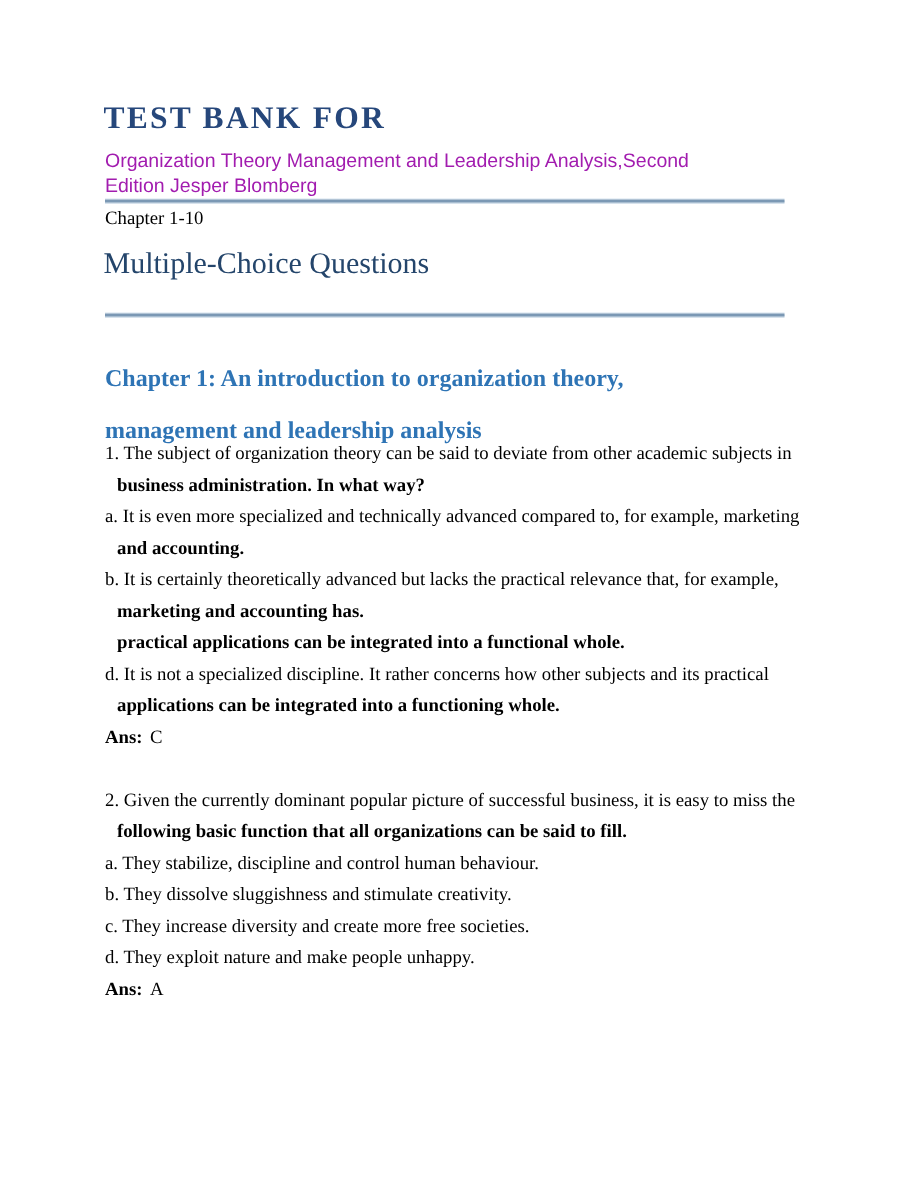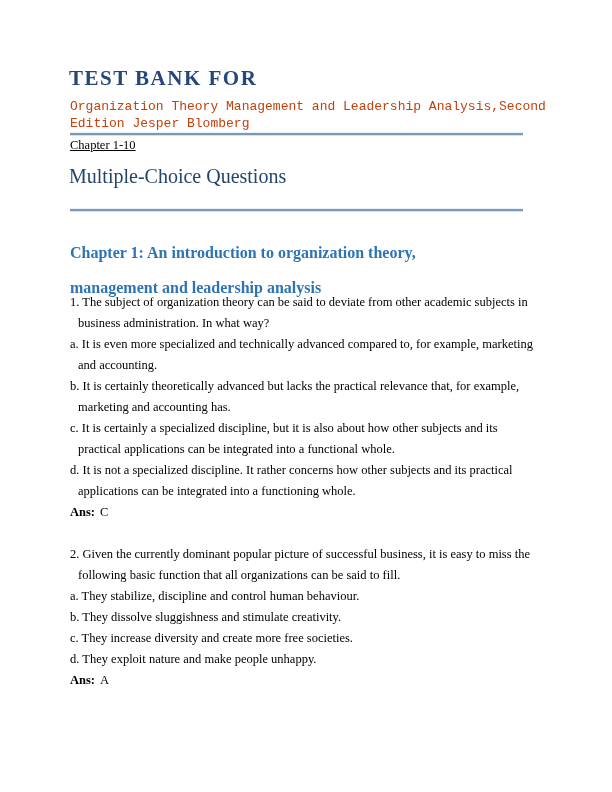--- a/index.html
+++ b/index.html
@@ -17,39 +17,38 @@
     left:69px;top:66px;
     font-family:"Liberation Serif", serif;
     font-weight:bold;
     font-size:21px;
     letter-spacing:1.5px;
     color:#26477b;
     white-space:nowrap;
   }
   .subtitle{
     left:70px;top:98px;
-    font-family:Liberation Mono, monospace;
+    font-family:Liberation Sans, sans-serif;
     font-size:13px;
     line-height:17px;
-    color:#c2410c;
+    color:#a21caf;
     white-space:nowrap;
   }
   .rule{
     left:70px;width:453px;height:2px;
     background:#7b98b4;
     box-shadow:0 1px 0 #d7e2ec, 0 -1px 0 #eaf1f7;
   }
   .rule1{top:133px;}
   .rule2{top:209px;}
   .chapter-range{
     left:70px;top:138px;
     font-size:12.5px;
     color:#000;
     white-space:nowrap;
-    text-decoration:underline;
   }
   .doc-title{
     left:69px;top:161px;
     font-size:20px;
     line-height:30px;
     color:#24456b;
     white-space:nowrap;
   }
   
   .section-heading{
@@ -62,21 +61,21 @@
   }
   
   .body-text{
     left:70px;top:292px;
     font-size:12.5px;
     line-height:21px;
     color:#000;
     width:480px;
   }
   .line{white-space:nowrap;}
-  .cont{padding-left:8px;}
+  .cont{padding-left:8px;font-weight:bold;}
   .q2{margin-top:21px;}
   .ans-label{font-weight:bold;}
   .ans-value{margin-left:5px;}
 </style>
 </head>
 <body>
 
 <div class="page">
 
   <div class="abs brand">TEST BANK FOR</div>
@@ -101,21 +100,20 @@
 
   <div class="abs body-text">
 
     <div class="q q1">
       <div class="line">1. The subject of organization theory can be said to deviate from other academic subjects in</div>
       <div class="line cont">business administration. In what way?</div>
       <div class="line">a. It is even more specialized and technically advanced compared to, for example, marketing</div>
       <div class="line cont">and accounting.</div>
       <div class="line">b. It is certainly theoretically advanced but lacks the practical relevance that, for example,</div>
       <div class="line cont">marketing and accounting has.</div>
-      <div class="line">c. It is certainly a specialized discipline, but it is also about how other subjects and its</div>
       <div class="line cont">practical applications can be integrated into a functional whole.</div>
       <div class="line">d. It is not a specialized discipline. It rather concerns how other subjects and its practical</div>
       <div class="line cont">applications can be integrated into a functioning whole.</div>
       <div class="line">
         <span class="ans-label">Ans:</span><span class="ans-value">C</span>
       </div>
     </div>
 
     <div class="q q2">
       <div class="line">2. Given the currently dominant popular picture of successful business, it is easy to miss the</div>

